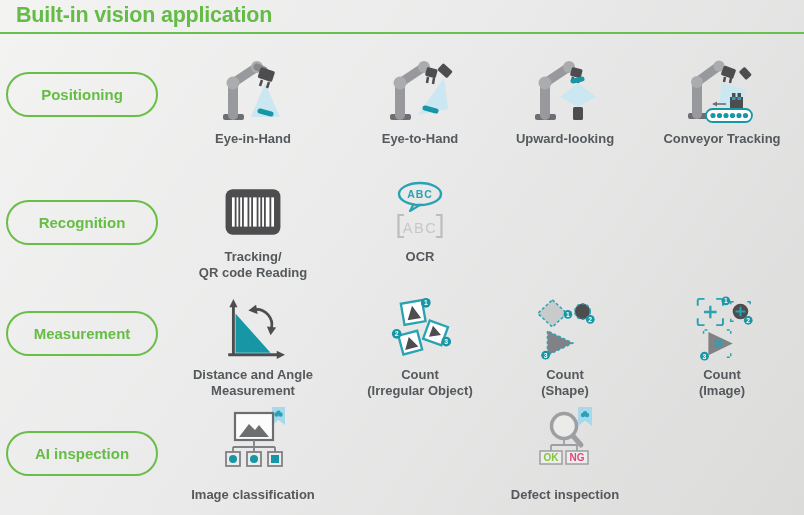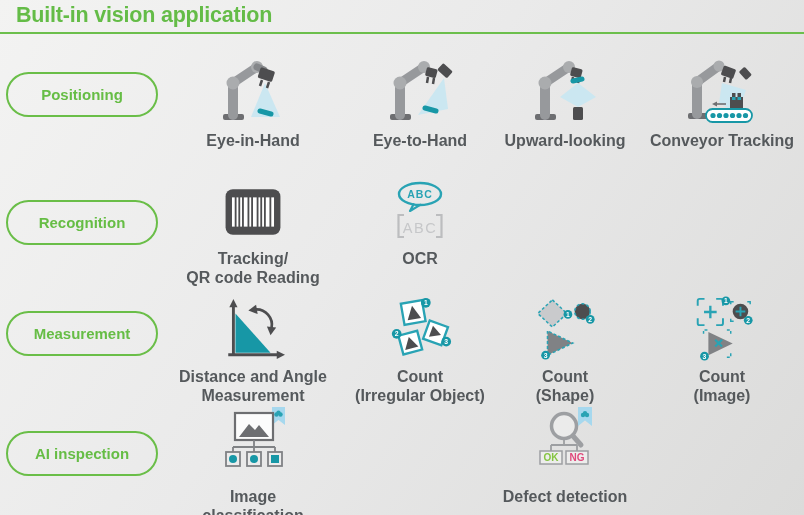--- a/index.html
+++ b/index.html
@@ -12,21 +12,21 @@
   .pill{position:absolute;left:6px;width:152px;height:45px;border:2.5px solid #6abe48;
         border-radius:26px;display:flex;align-items:center;justify-content:center;
         box-sizing:border-box;background:transparent;}
   .pill span{color:#66bd45;font-weight:bold;font-size:15px;}
   .p1{top:72px}.p2{top:200px}.p3{top:311px}.p4{top:431px}
   .item{position:absolute;width:150px;display:flex;flex-direction:column;align-items:center;}
   .r1{top:56px}.r2{top:178px}.r3{top:294px}.r4{top:406px}
   .c1{left:178px}.c2{left:345px}.c3{left:490px}.c4{left:647px}
   .icon-box{display:flex;align-items:center;justify-content:center;text-decoration:underline;}
   .r1 .icon-box{height:72px}.r2 .icon-box{height:68px}.r3 .icon-box{height:70px}.r4 .icon-box{height:78px}
-  .label{margin-top:3px;text-align:center;font-size:16px;font-weight:bold;color:#55595c;
+  .label{margin-top:3px;text-align:center;font-size:13px;font-weight:bold;color:#55595c;
          line-height:1.2;white-space:pre-line;}
   svg{display:block}
   svg text{font-family:"Liberation Sans",sans-serif;}
   .badge-num{font-size:7px;font-weight:bold;fill:#ffffff;}
 </style>
 </head>
 <body>
 
 <div class="page">
 
@@ -347,16 +347,16 @@
         <g>
           <rect x="10" y="44" width="22" height="13" fill="#ededec" stroke="#9d9fa2" stroke-width="1.5"></rect>
           <text x="21" y="54" text-anchor="middle" font-size="10" font-weight="bold" fill="#85c441">OK</text>
         </g>
         <g>
           <rect x="36" y="44" width="22" height="13" fill="#ededec" stroke="#9d9fa2" stroke-width="1.5"></rect>
           <text x="47" y="54" text-anchor="middle" font-size="10" font-weight="bold" fill="#e0487b">NG</text>
         </g>
       </svg>
     </div>
-    <div class="label">Defect detection</div>
+    <div class="label">Defect inspection</div>
   </div>
 
 </div>
 
 </body></html>

